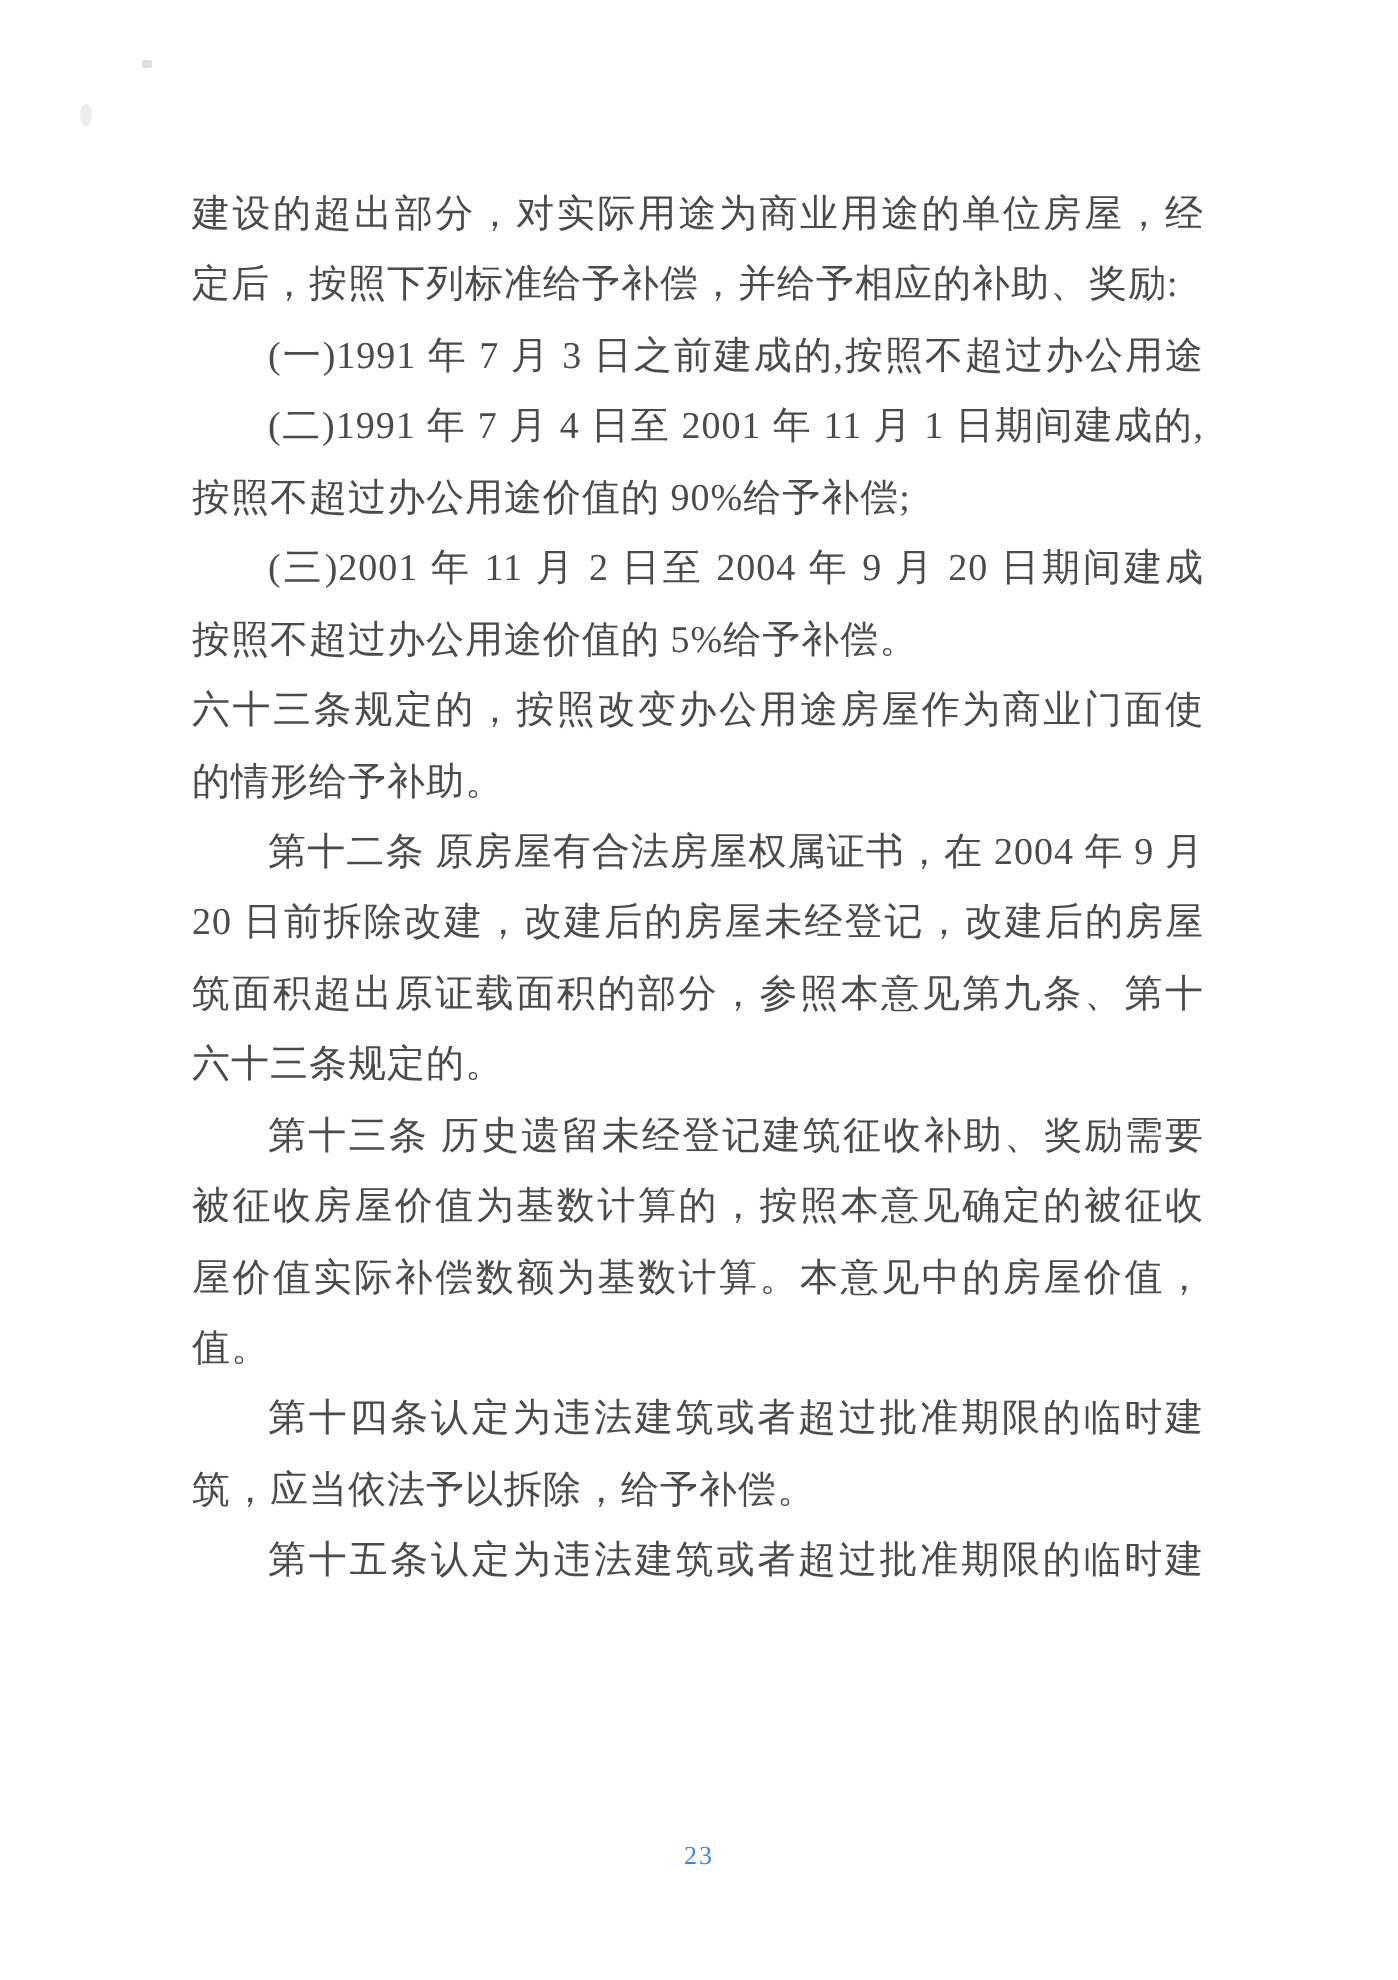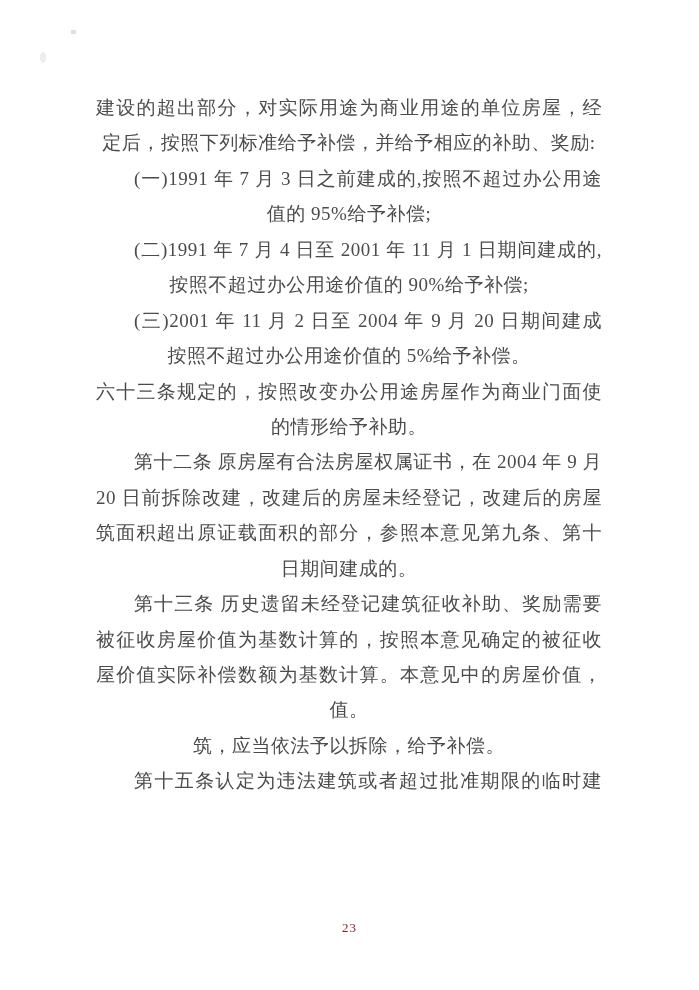--- a/index.html
+++ b/index.html
@@ -22,38 +22,38 @@
     width: 506px;
     font-size: 19px;
     line-height: 35.45px;
     color: #4b4b4b;
     letter-spacing: 0.5px;
   }
   .line {
     max-height: 35.45px;
     overflow: hidden;
     white-space: nowrap;
-    text-align: center;
+    text-align: left;
   }
   .line.justify {
     white-space: normal;
     text-align: justify;
     text-align-last: justify;
   }
   .line.indent {
     text-indent: 2em;
   }
   .page-number {
     position: absolute;
     left: 0;
     top: 920px;
     width: 699px;
     text-align: center;
     font-size: 13px;
-    color: #7f1d1d;
+    color: #3b82f6;
     letter-spacing: 1px;
   }
   .speck {
     position: absolute;
     pointer-events: none;
   }
   .speck-1 {
     left: 71px;
     top: 30px;
     width: 5px;
@@ -74,33 +74,33 @@
 <body>
 
 <div class="page">
   <div class="speck speck-1"></div>
   <div class="speck speck-2"></div>
 
   <div class="text-block">
       <div class="line justify">建设的超出部分，对实际用途为商业用途的单位房屋，经认</div>
       <div class="line">定后，按照下列标准给予补偿，并给予相应的补助、奖励:</div>
       <div class="line indent justify">(一)1991 年 7 月 3 日之前建成的,按照不超过办公用途价</div>
-      <div class="line">值的 95%给予补偿;</div>
       <div class="line indent justify">(二)1991 年 7 月 4 日至 2001 年 11 月 1 日期间建成的,</div>
       <div class="line">按照不超过办公用途价值的 90%给予补偿;</div>
       <div class="line indent justify">(三)2001 年 11 月 2 日至 2004 年 9 月 20 日期间建成的,</div>
       <div class="line">按照不超过办公用途价值的 5%给予补偿。</div>
       <div class="line justify">六十三条规定的，按照改变办公用途房屋作为商业门面使用</div>
       <div class="line">的情形给予补助。</div>
       <div class="line indent justify">第十二条 原房屋有合法房屋权属证书，在 2004 年 9 月</div>
       <div class="line justify">20 日前拆除改建，改建后的房屋未经登记，改建后的房屋建</div>
       <div class="line justify">筑面积超出原证载面积的部分，参照本意见第九条、第十条、</div>
-      <div class="line">日期间建成的。</div>
+      <div class="line">六十三条规定的。</div>
       <div class="line indent justify">第十三条 历史遗留未经登记建筑征收补助、奖励需要以</div>
       <div class="line justify">被征收房屋价值为基数计算的，按照本意见确定的被征收房</div>
       <div class="line justify">屋价值实际补偿数额为基数计算。本意见中的房屋价值，系</div>
       <div class="line">值。</div>
+      <div class="line indent justify">第十四条认定为违法建筑或者超过批准期限的临时建</div>
       <div class="line">筑，应当依法予以拆除，给予补偿。</div>
       <div class="line indent justify">第十五条认定为违法建筑或者超过批准期限的临时建</div>
     </div>
 
   <div class="page-number">23</div>
 </div>
 
 </body></html>

